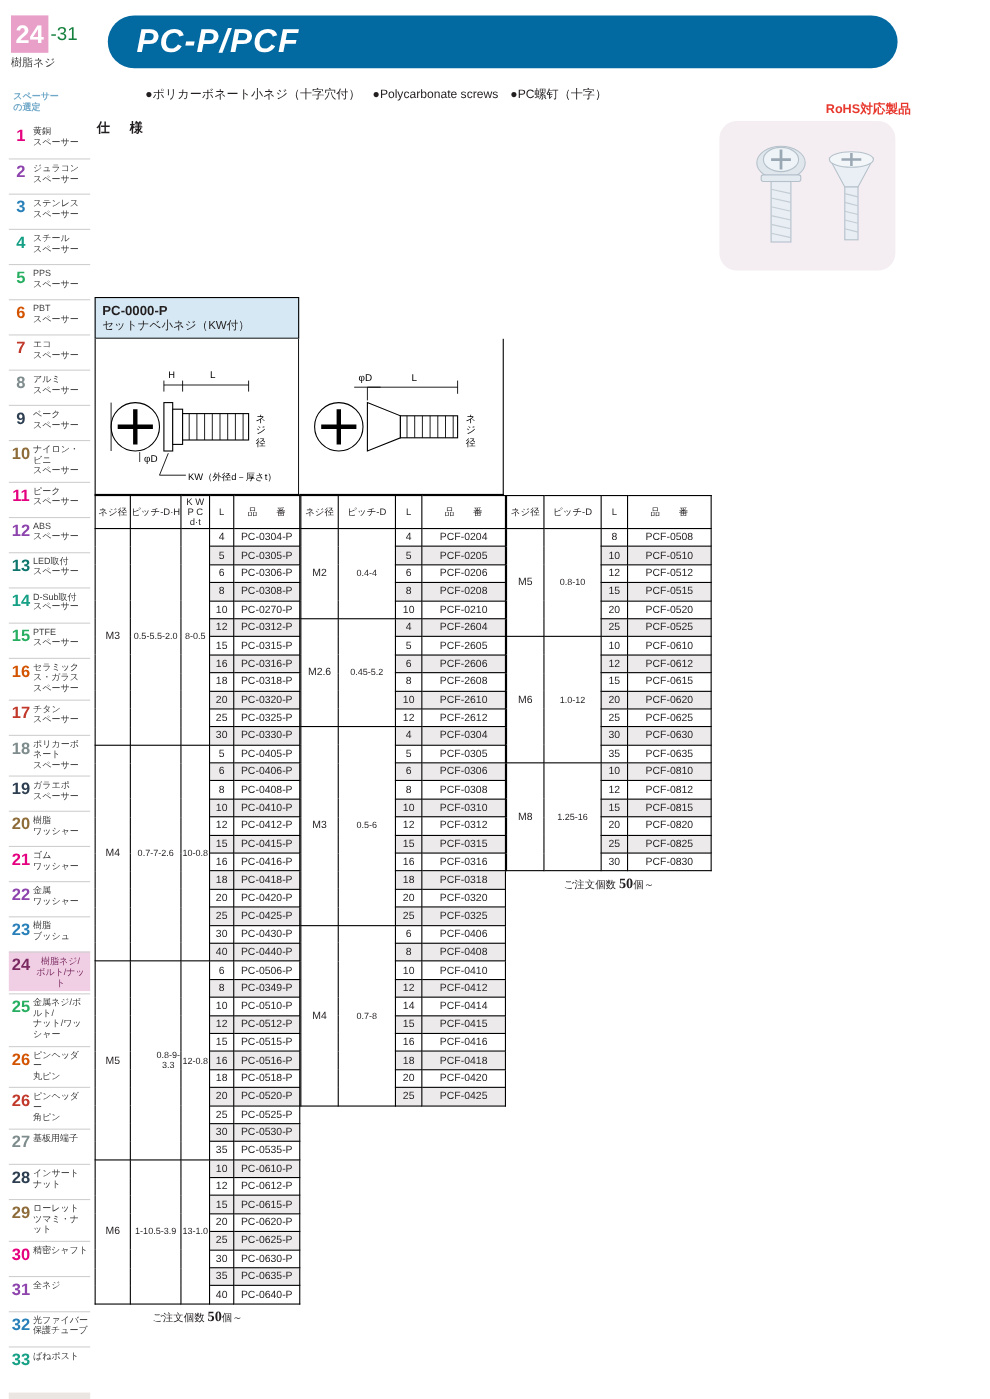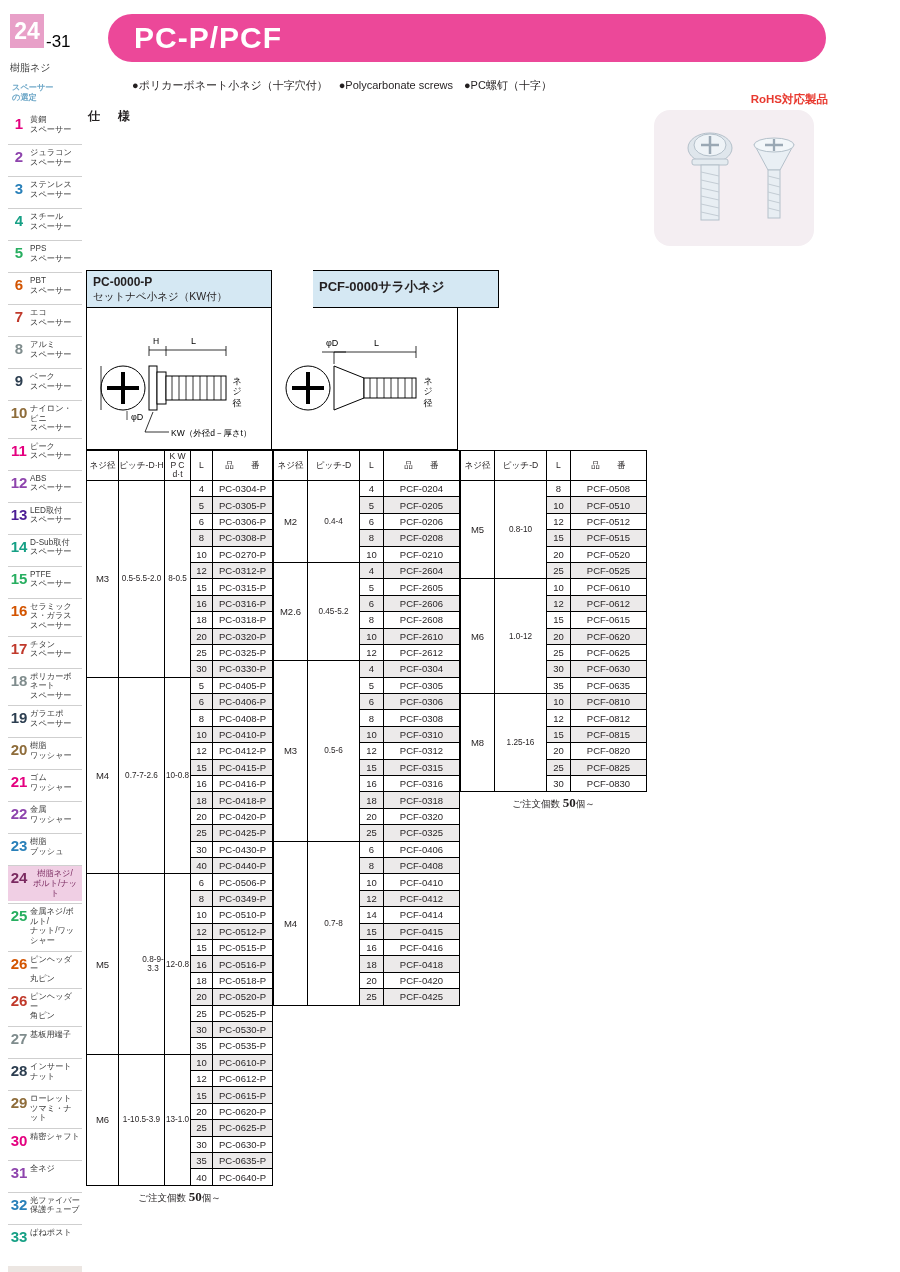--- a/index.html
+++ b/index.html
@@ -18,29 +18,29 @@
   #page-header { position:absolute; left:0; top:0; width:900px; height:92px; }
   .pagenum-box {
     position:absolute; left:10px; top:14px; width:64px; height:46px;
   }
   .pagenum-sq {
     width:34px; height:34px; background:#e8a0c8; color:#ffffff;
     font-size:23px; font-weight:bold; text-align:center; line-height:34px;
     display:inline-block; vertical-align:top;
   }
   .pagenum-suffix {
-    display:inline-block; font-size:17px; color:#000000; line-height:34px;
-    padding-left:2px; font-weight:normal;margin-top:11px;
+    display:inline-block; font-size:17px; color:#15803d; line-height:34px;
+    padding-left:2px; font-weight:normal;
   }
   .pagenum-label {
     font-size:10px; color:#3d3d3d; margin-top:2px; letter-spacing:0px;
   }
   .title-bar {
-    position:absolute; left:108px; top:14px; width:718px; height:48px;
-    background:#ec4899; border-radius:24px;
+    position:absolute; left:98px; top:14px; width:718px; height:48px;
+    background:#0369a1; border-radius:24px;font-style:italic;
   }
   .title-bar .title-text {
     color:#ffffff; font-size:30px; font-weight:bold; line-height:48px;
     padding-left:26px; letter-spacing:1px;
   }
   .subtitle-line {
     position:absolute; left:132px; top:78px; font-size:11px; color:#231f20;
   }
   .rohs {
     position:absolute; right:72px; top:92px; color:#e8392f;
@@ -79,21 +79,21 @@
   #photo {
     position:absolute; left:654px; top:110px; width:160px; height:136px;
     background:#f4eef2; border-radius:16px;
   }
   .screw-a { position:absolute; left:26px; top:18px; }
   .screw-b { position:absolute; left:96px; top:24px; }
 
   
   #tables { position:absolute; left:86px; top:270px; }
 
-  .hdr-band { display:flex;gap:41px; }
+  .hdr-band { display:flex; }
   .hdr-cell {
     background:#d5e8f3; border:1px solid #000; font-weight:bold;
     padding:4px 6px; line-height:14px;
   }
   .hdr-cell.a { width:186px; font-size:12px; }
   .hdr-cell.a .sub { font-size:10.5px; font-weight:normal; display:block;}
   .hdr-cell.b { width:186px; font-size:13px; border-left:none; padding-top:9px;}
 
   .fig-band { display:flex; }
   .fig-box { width:186px; height:142px; border:1px solid #000; border-top:none; position:relative; background:#fff;}
@@ -187,21 +187,21 @@
         <div class="side-num" style="color: rgb(228, 0, 127);">11</div>
         <div class="side-label">ピーク
 スペーサー</div>
       </div>
       <div class="side-item">
         <div class="side-num" style="color: rgb(142, 68, 173);">12</div>
         <div class="side-label">ABS
 スペーサー</div>
       </div>
       <div class="side-item">
-        <div class="side-num" style="color: #4c1d95;">13</div>
+        <div class="side-num" style="color: #0f766e;">13</div>
         <div class="side-label">LED取付
 スペーサー</div>
       </div>
       <div class="side-item">
         <div class="side-num" style="color: rgb(22, 160, 133);">14</div>
         <div class="side-label">D-Sub取付
 スペーサー</div>
       </div>
       <div class="side-item">
         <div class="side-num" style="color: rgb(39, 174, 96);">15</div>
@@ -329,21 +329,20 @@
   </svg>
 </div>
 
 <div id="tables">
 
   <div class="hdr-band">
     <div class="hdr-cell a">
       <span>PC-0000-P</span>
       <span class="sub">セットナベ小ネジ（KW付）</span>
     </div>
-    <div class="hdr-cell b">PCF-0000サラ小ネジ</div>
   </div>
 
   <div class="fig-band">
 
     <div class="fig-box">
       <svg width="186" height="142" viewBox="0 0 186 142">
 
         <circle cx="36" cy="80" r="22" fill="#fff" stroke="#000"></circle>
         <path d="M36 64 L36 96 M20 80 L52 80" stroke="#000" stroke-width="4"></path>
 

